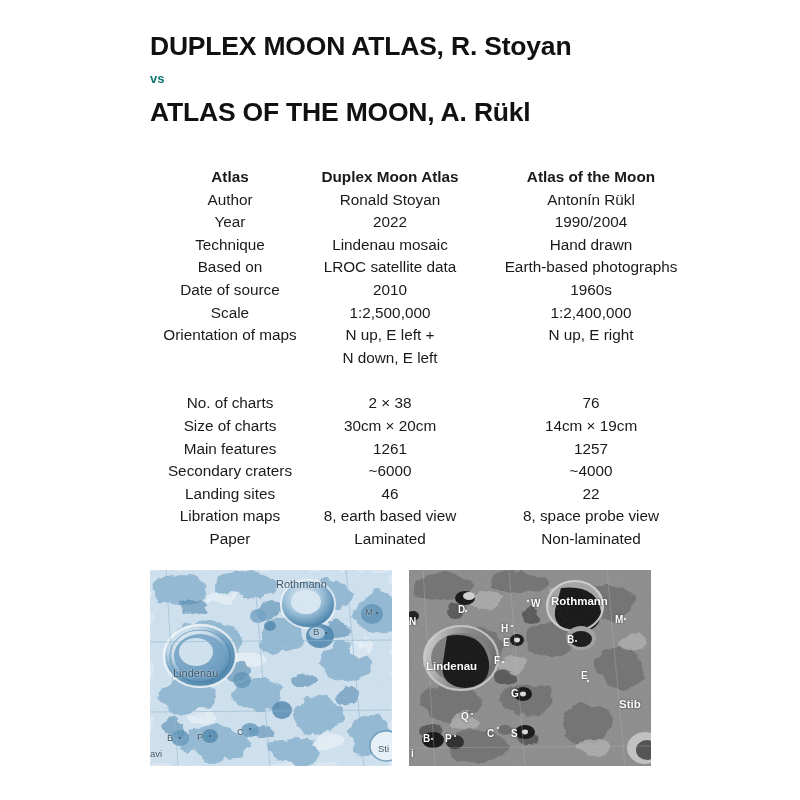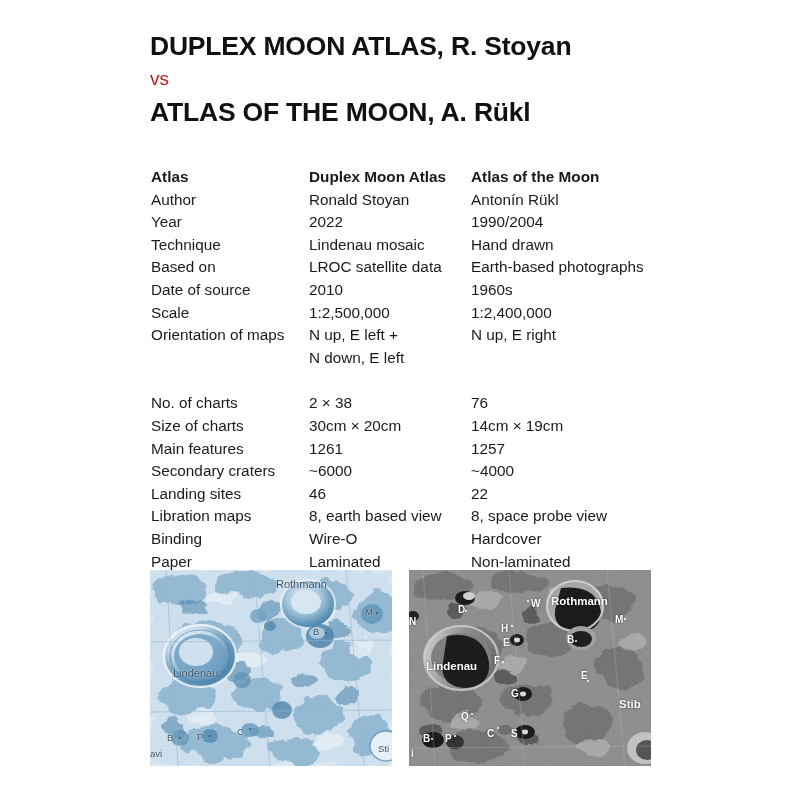--- a/index.html
+++ b/index.html
@@ -25,34 +25,35 @@
   }
   .title-line {
     font-weight: bold;
     font-size: 26.5px;
     line-height: 36px;
     letter-spacing: -0.2px;
     color: #111111;
     white-space: nowrap;
   }
   .title-vs {
-    font-weight: normal;
-    font-size: 19px;
+    font-weight: bold;
+    font-size: 13px;
     line-height: 30px;
-    color: #b91c1c;
+    color: #0f766e;
   }
 
   
   #comparison-table {
     position: absolute;
     left: 151px;
     top: 166px;
     width: 560px;
     border-collapse: collapse;
     font-size: 15.3px;
+    text-align: center;
   }
   #comparison-table td {
     padding: 0;
     vertical-align: top;
     line-height: 22.6px;
     font-weight: normal;
     color: #1a1a1a;
     white-space: nowrap;
   }
   #comparison-table tr.header-row td {
@@ -206,25 +207,20 @@
     </tr>
     <tr>
       <td class="col-label">Landing sites</td>
       <td class="col-a">46</td>
       <td class="col-b">22</td>
     </tr>
     <tr>
       <td class="col-label">Libration maps</td>
       <td class="col-a">8, earth based view</td>
       <td class="col-b">8, space probe view</td>
-    </tr>
-    <tr>
-      <td class="col-label">Binding</td>
-      <td class="col-a">Wire-O</td>
-      <td class="col-b">Hardcover</td>
     </tr>
     <tr>
       <td class="col-label">Paper</td>
       <td class="col-a">Laminated</td>
       <td class="col-b">Non-laminated</td>
     </tr>
   </tbody>
 </table>
 
 <div id="figures">

